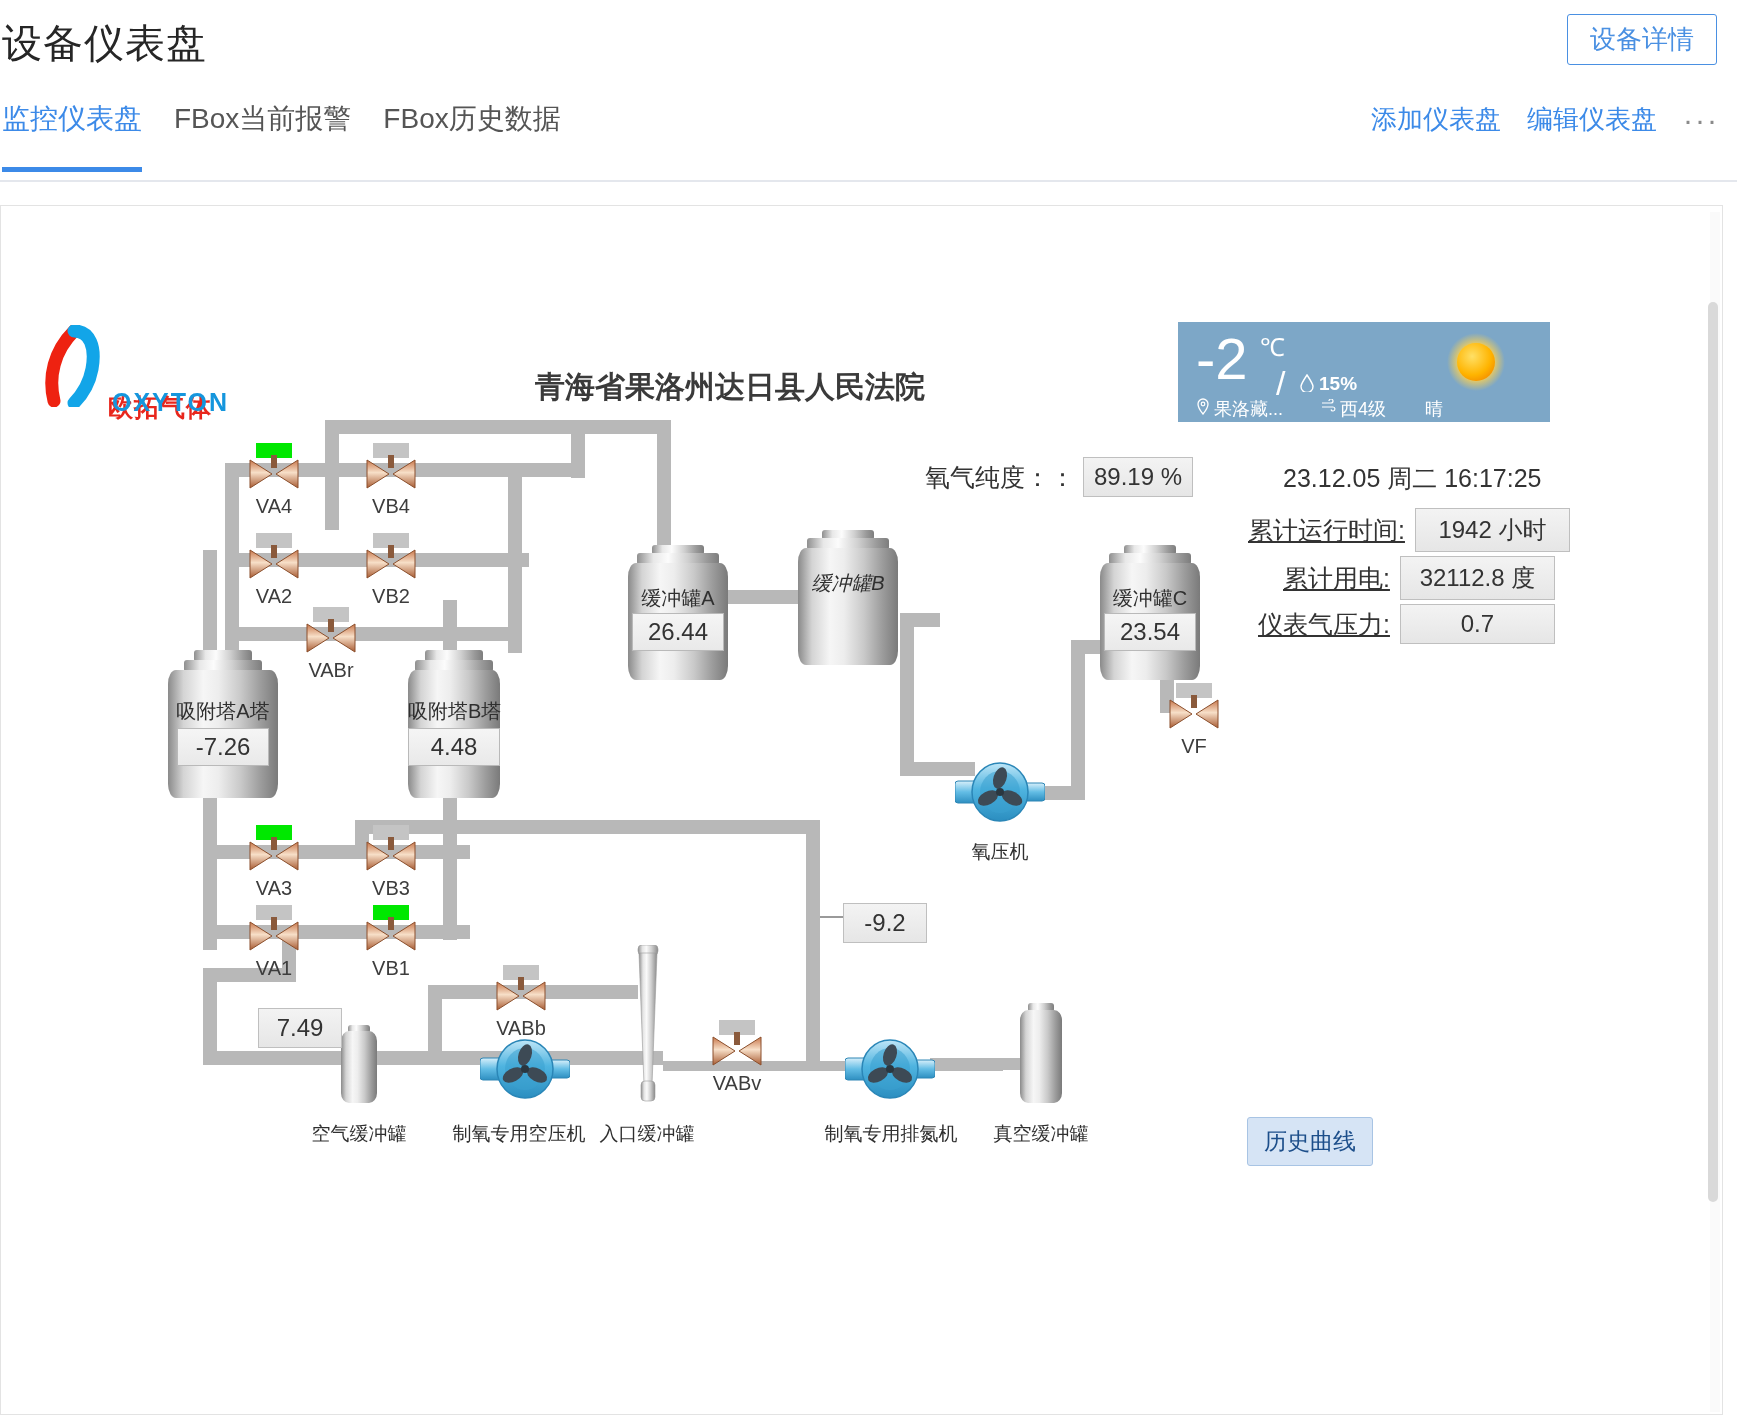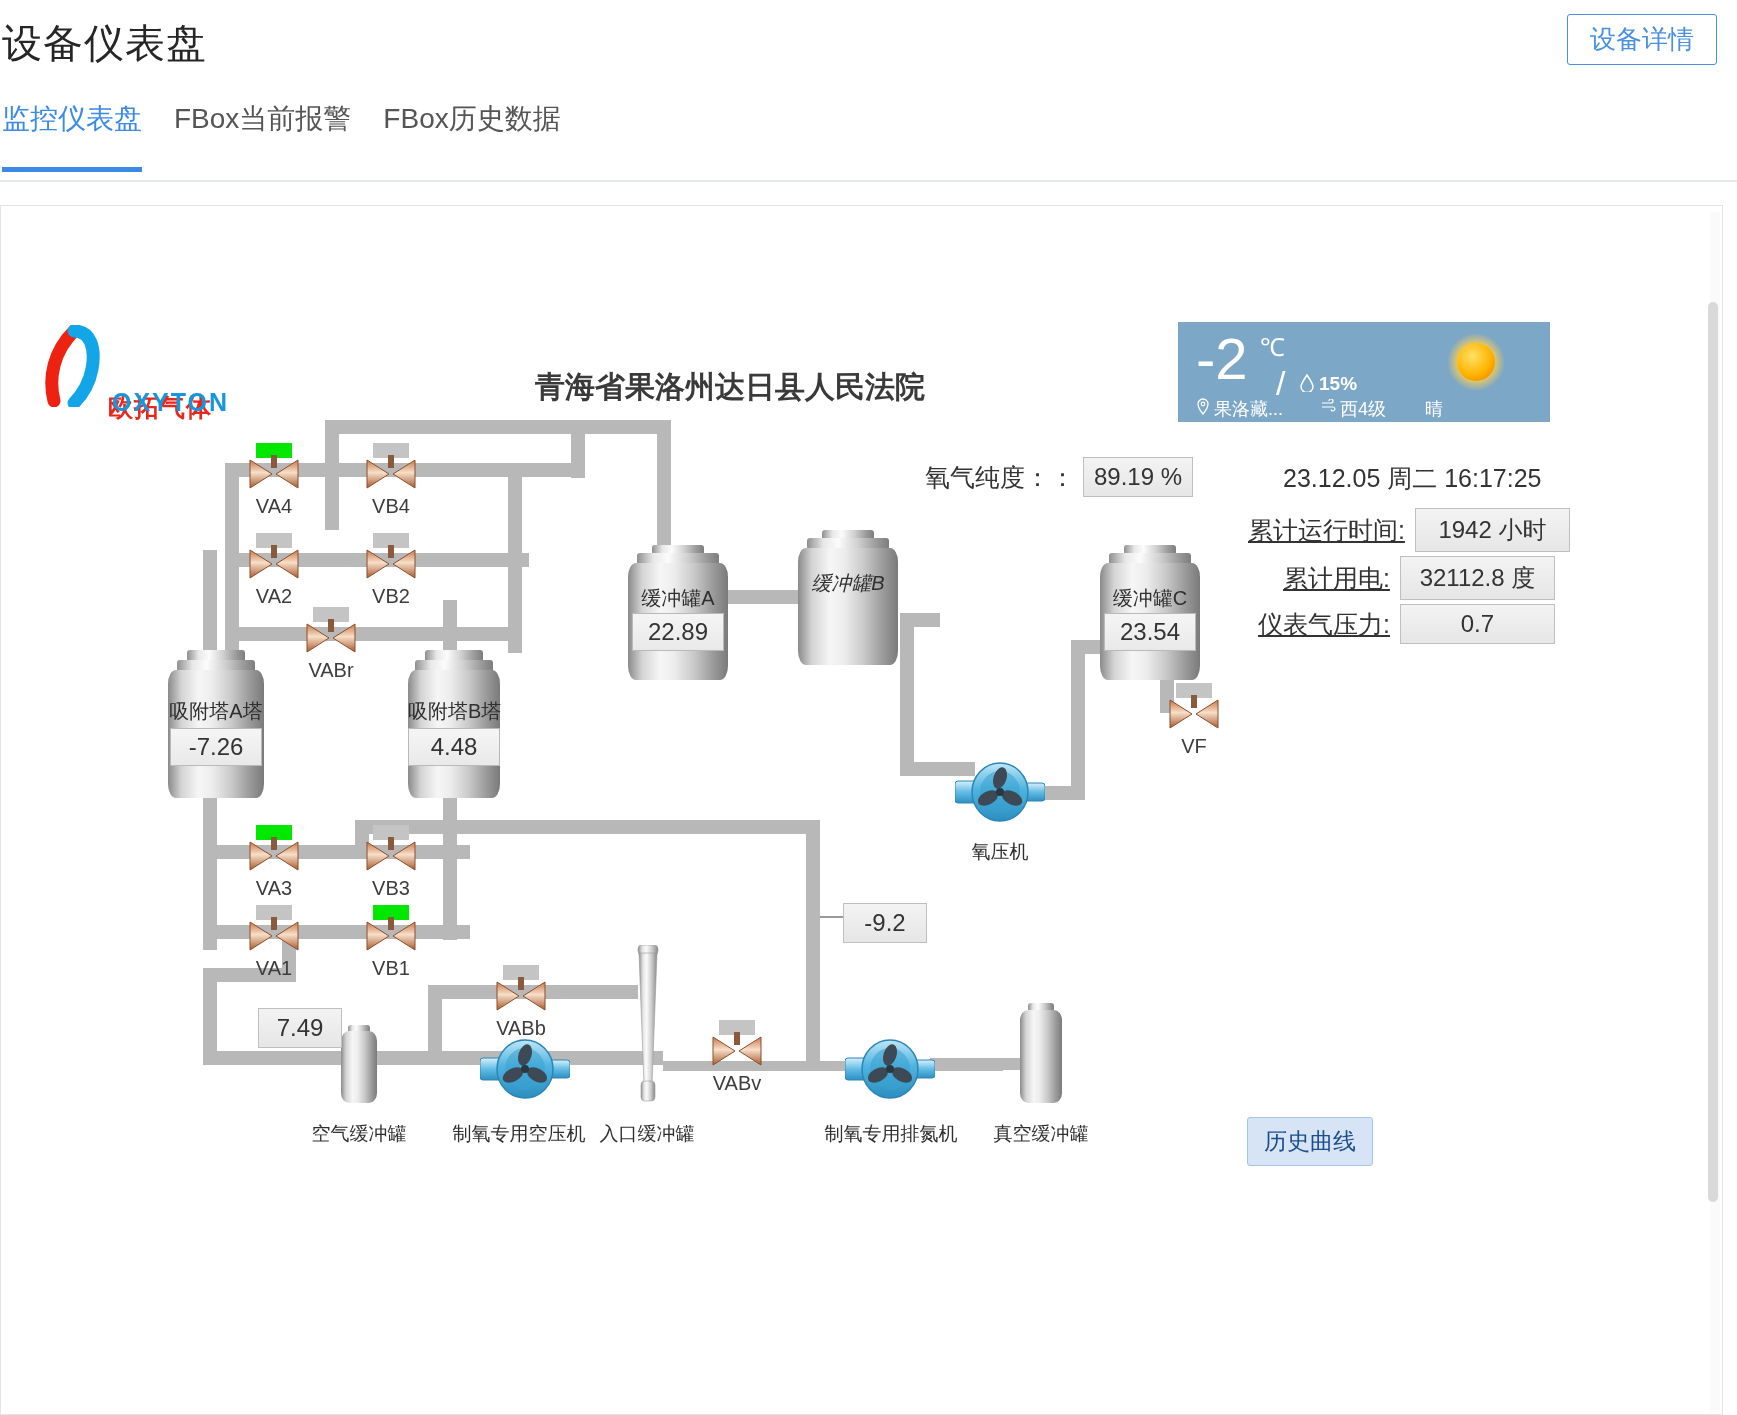--- a/index.html
+++ b/index.html
@@ -166,20 +166,25 @@
 <div id="header">
   <div id="page-title">设备仪表盘</div>
   <button id="device-detail-btn">设备详情</button>
 </div>
 
 <div id="tabbar">
   <div id="tabs">
     <div class="tab active">监控仪表盘</div>
     <div class="tab">FBox当前报警</div>
     <div class="tab">FBox历史数据</div>
+  </div>
+  <div id="tab-actions">
+    <div class="tab-action">添加仪表盘</div>
+    <div class="tab-action">编辑仪表盘</div>
+    <div id="more-icon">···</div>
   </div>
 </div>
 <div id="tabbar-divider"></div>
 
 <div id="canvas">
   <div id="scroll-track">
     <div id="scroll-thumb"></div>
   </div>
 </div>
 
@@ -427,42 +432,42 @@
 <div class="valve" style="left:1168px; top:697px;">
   <div class="valve-cap"></div>
   <div class="valve-stem"></div>
   <svg class="bow" viewBox="0 0 52 34">
     <path d="M2 3 L24 17 L2 31 Z" fill="url(#bg1)" stroke="#8b4f2c" stroke-width="1"></path>
     <path d="M50 3 L28 17 L50 31 Z" fill="url(#bg1)" stroke="#8b4f2c" stroke-width="1"></path>
   </svg>
   <div class="valve-label">VF</div>
 </div>
 
-<div class="tank" style="left:168px; top:650px; width:96px; height:148px;">
+<div class="tank" style="left:168px; top:650px; width:110px; height:148px;">
   <div class="tank-neck" style="top:0; width:58px; height:12px;"></div>
   <div class="tank-neck" style="top:10px; width:78px; height:12px;"></div>
   <div class="tank-body" style="top:20px; height:128px;"></div>
   <div class="tank-name" style="top:48px;">吸附塔A塔</div>
   <div class="tank-val" style="top:78px;">-7.26</div>
 </div>
 
 <div class="tank" style="left:408px; top:650px; width:92px; height:148px;">
   <div class="tank-neck" style="top:0; width:58px; height:12px;"></div>
   <div class="tank-neck" style="top:10px; width:78px; height:12px;"></div>
   <div class="tank-body" style="top:20px; height:128px;"></div>
   <div class="tank-name" style="top:48px;">吸附塔B塔</div>
   <div class="tank-val" style="top:78px;">4.48</div>
 </div>
 
 <div class="tank" style="left:628px; top:545px; width:100px; height:135px;">
   <div class="tank-neck" style="top:0; width:52px; height:10px;"></div>
   <div class="tank-neck" style="top:8px; width:82px; height:12px;"></div>
   <div class="tank-body" style="top:18px; height:117px;"></div>
   <div class="tank-name" style="top:40px;">缓冲罐A</div>
-  <div class="tank-val" style="top:68px;">22.89</div>
+  <div class="tank-val" style="top:68px;">26.44</div>
 </div>
 
 <div class="tank" style="left:798px; top:530px; width:100px; height:135px;font-style:italic;">
   <div class="tank-neck" style="top:0; width:52px; height:10px;"></div>
   <div class="tank-neck" style="top:8px; width:82px; height:12px;"></div>
   <div class="tank-body" style="top:18px; height:117px;"></div>
   <div class="tank-name" style="top:40px;">缓冲罐B</div>
 </div>
 
 <div class="tank" style="left:1100px; top:545px; width:100px; height:135px;">

